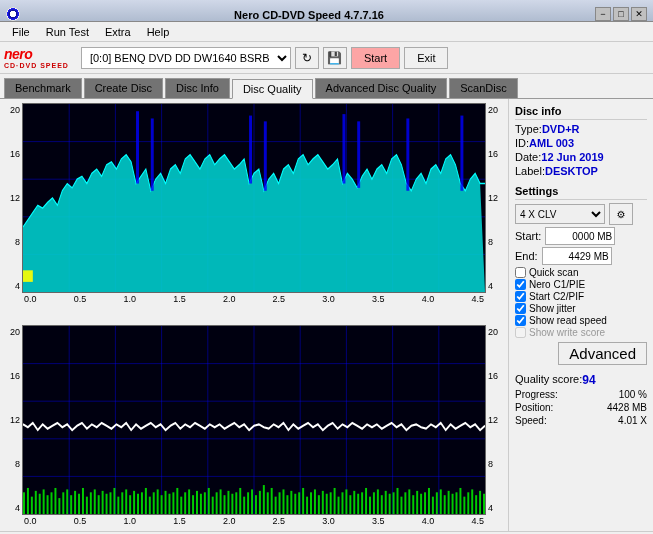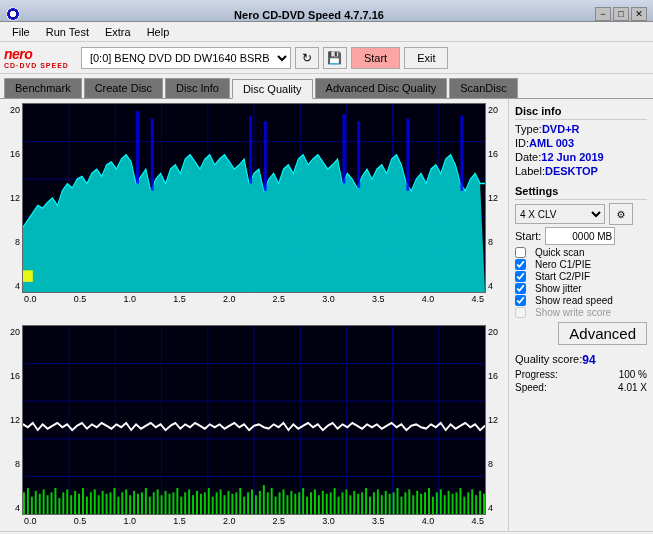--- a/index.html
+++ b/index.html
@@ -45,21 +45,21 @@
     .right-panel { width: 145px; background: #f0f0f0; border-left: 1px solid #ccc; padding: 6px; font-size: 11px; overflow-y: auto; }
     .panel-section { margin-bottom: 8px; }
     .panel-title { font-weight: bold; color: #000; margin-bottom: 3px; border-bottom: 1px solid #ccc; padding-bottom: 2px; }
     .panel-row { display: flex; margin-bottom: 2px; }
     .panel-label { color: #000; }
     .panel-value { color: #0000cc; font-weight: bold; }
 
     .settings-select { width: 90px; height: 20px; font-size: 10px; border: 1px solid #aaa; }
     .settings-row { display: flex; align-items: center; gap: 4px; margin-bottom: 2px; }
     .settings-input { width: 70px; height: 18px; font-size: 10px; border: 1px solid #aaa; padding: 0 2px; text-align: right; }
-    .checkbox-row { display: flex; align-items: center; gap: 9px; margin-bottom: 1px; font-size: 10px; }
+    .checkbox-row { display: flex; align-items: center; gap: 3px; margin-bottom: 1px; font-size: 10px; }
     .checkbox-row input { width: 11px; height: 11px; }
 
     .advanced-btn { display: block; margin: 4px 0 4px auto; padding: 2px 10px; font-size: 15px; border: 1px solid #aaa; background: #f0f0f0; cursor: pointer; }
 
     .quality-section { margin-top: 4px; }
     .quality-row { display: flex; justify-content: space-between; margin-bottom: 2px; font-size: 10px; }
     .quality-score { color: #0000cc; font-weight: bold; font-size: 12px; }
 
     
     .stats-area { background: #f0f0f0; border-top: 1px solid #ccc; padding: 4px 6px; display: flex; gap: 16px; flex-wrap: wrap; }
@@ -390,20 +390,24 @@
       <div class="settings-row">
         <select class="settings-select">
           <option>4 X CLV</option>
         </select>
         <div class="toolbar-icon-btn" style="font-size:10px;">⚙</div>
       </div>
       <div class="settings-row">
         <span class="panel-label">Start:</span>
         <input type="text" class="settings-input" value="0000 MB" style="">
       </div>
+      <div class="settings-row">
+        <span class="panel-label">End:</span>
+        <input type="text" class="settings-input" value="4429 MB" style="">
+      </div>
       <div class="checkbox-row">
         <input type="checkbox" style="">
         <span>Quick scan</span>
       </div>
       <div class="checkbox-row">
         <input type="checkbox" checked="" style="">
         <span>Nero C1/PIE</span>
       </div>
       <div class="checkbox-row">
         <input type="checkbox" checked="" style="">
@@ -427,20 +431,24 @@
     <div class="panel-section quality-section">
       <div class="panel-row">
         <span class="panel-label">Quality score:</span>
         <span class="quality-score">94</span>
       </div>
       <div class="quality-row">
         <span>Progress:</span>
         <span>100 %</span>
       </div>
       <div class="quality-row">
+        <span>Position:</span>
+        <span>4428 MB</span>
+      </div>
+      <div class="quality-row">
         <span>Speed:</span>
         <span>4.01 X</span>
       </div>
     </div>
   </div>
 
 </div>
 
 <div class="stats-area">
   

